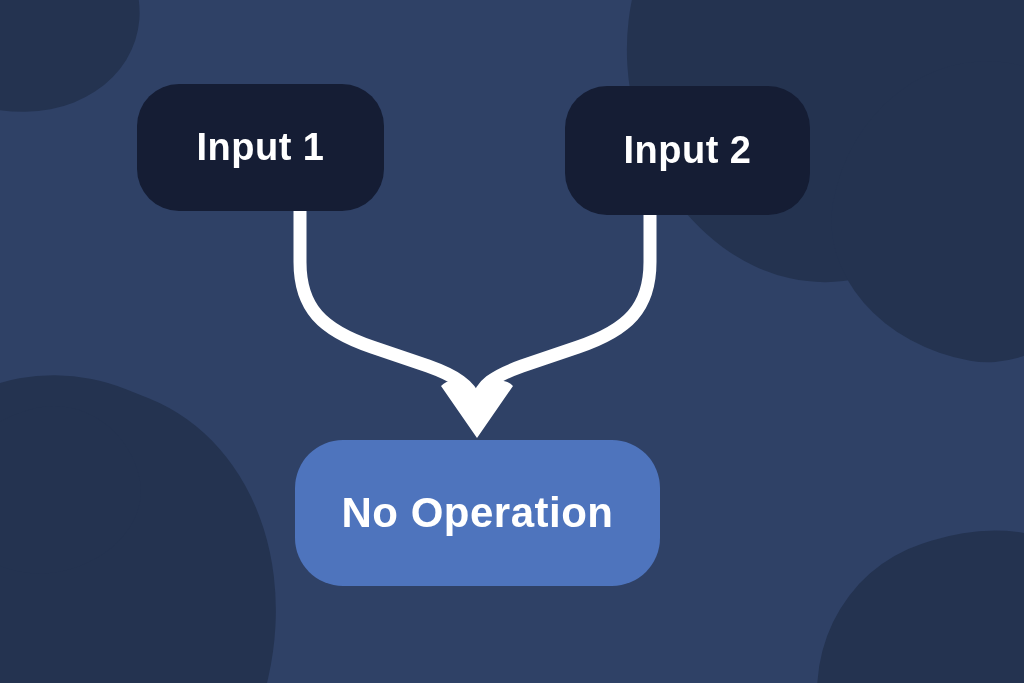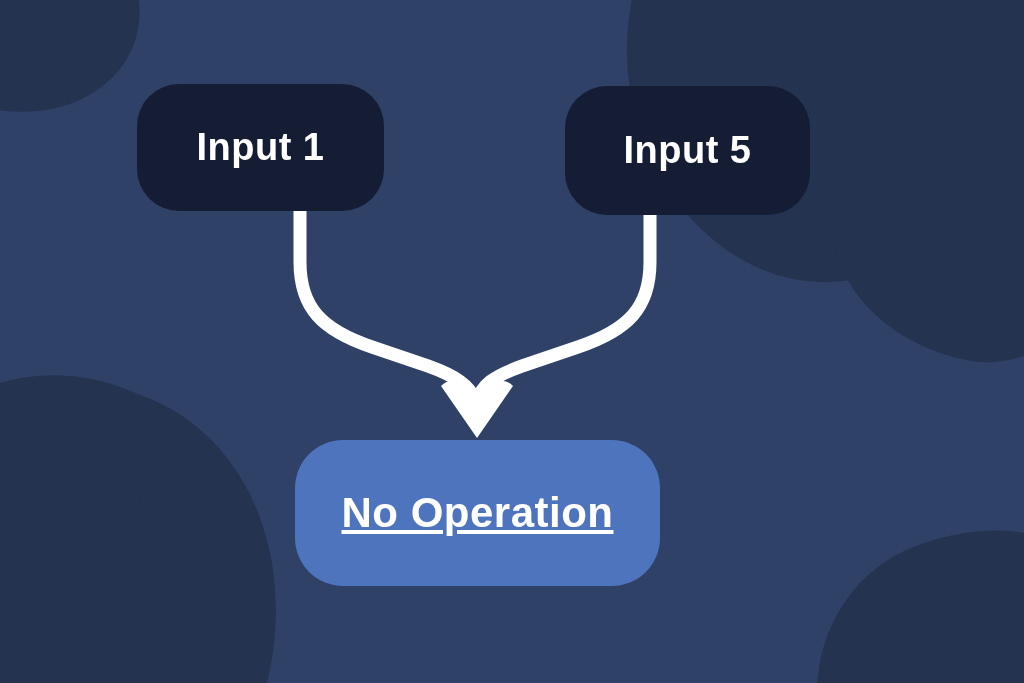--- a/index.html
+++ b/index.html
@@ -78,21 +78,21 @@
     font-size: 38px;
     letter-spacing: 0.5px;
   }
   .node-input-1 { left: 137px; top: 84px; width: 247px; height: 127px; justify-content: center; }
   .node-input-2 { left: 565px; top: 86px; width: 245px; height: 129px; }
   .node-output {
     background: var(--output-node-bg);
     border-radius: 48px;
     font-size: 42px;
     letter-spacing: 0.5px;
-    left: 295px; top: 440px; width: 365px; height: 146px; text-decoration: underline;
+    left: 295px; top: 440px; width: 365px; height: 146px;
   }
   .connector-layer {
     position: absolute;
     inset: 0;
     pointer-events: none;
   }
   .connector-layer path.edge {
     stroke: var(--connector);
     stroke-width: 13;
     stroke-linecap: round;
@@ -120,20 +120,20 @@
     <path class="edge" d="M300,206 L300,262 C300,308 322,330 372,347 L428,366 C456,376 470,386 475,400"></path>
     <path class="edge" d="M650,210 L650,262 C650,308 628,330 578,347 L522,366 C494,376 480,386 479,400"></path>
     <path class="head" d="M477,438 L441,386 C450,377 462,379 477,396 C492,379 504,377 513,386 Z"></path>
   </svg>
 
   <div class="node node-input node-input-1">
     <span>Input 1</span>
   </div>
 
   <div class="node node-input node-input-2">
-    <span>Input 5</span>
+    <span>Input 2</span>
   </div>
 
   <div class="node node-output">
     <span>No Operation</span>
   </div>
 
 </div>
 
 </body></html>

